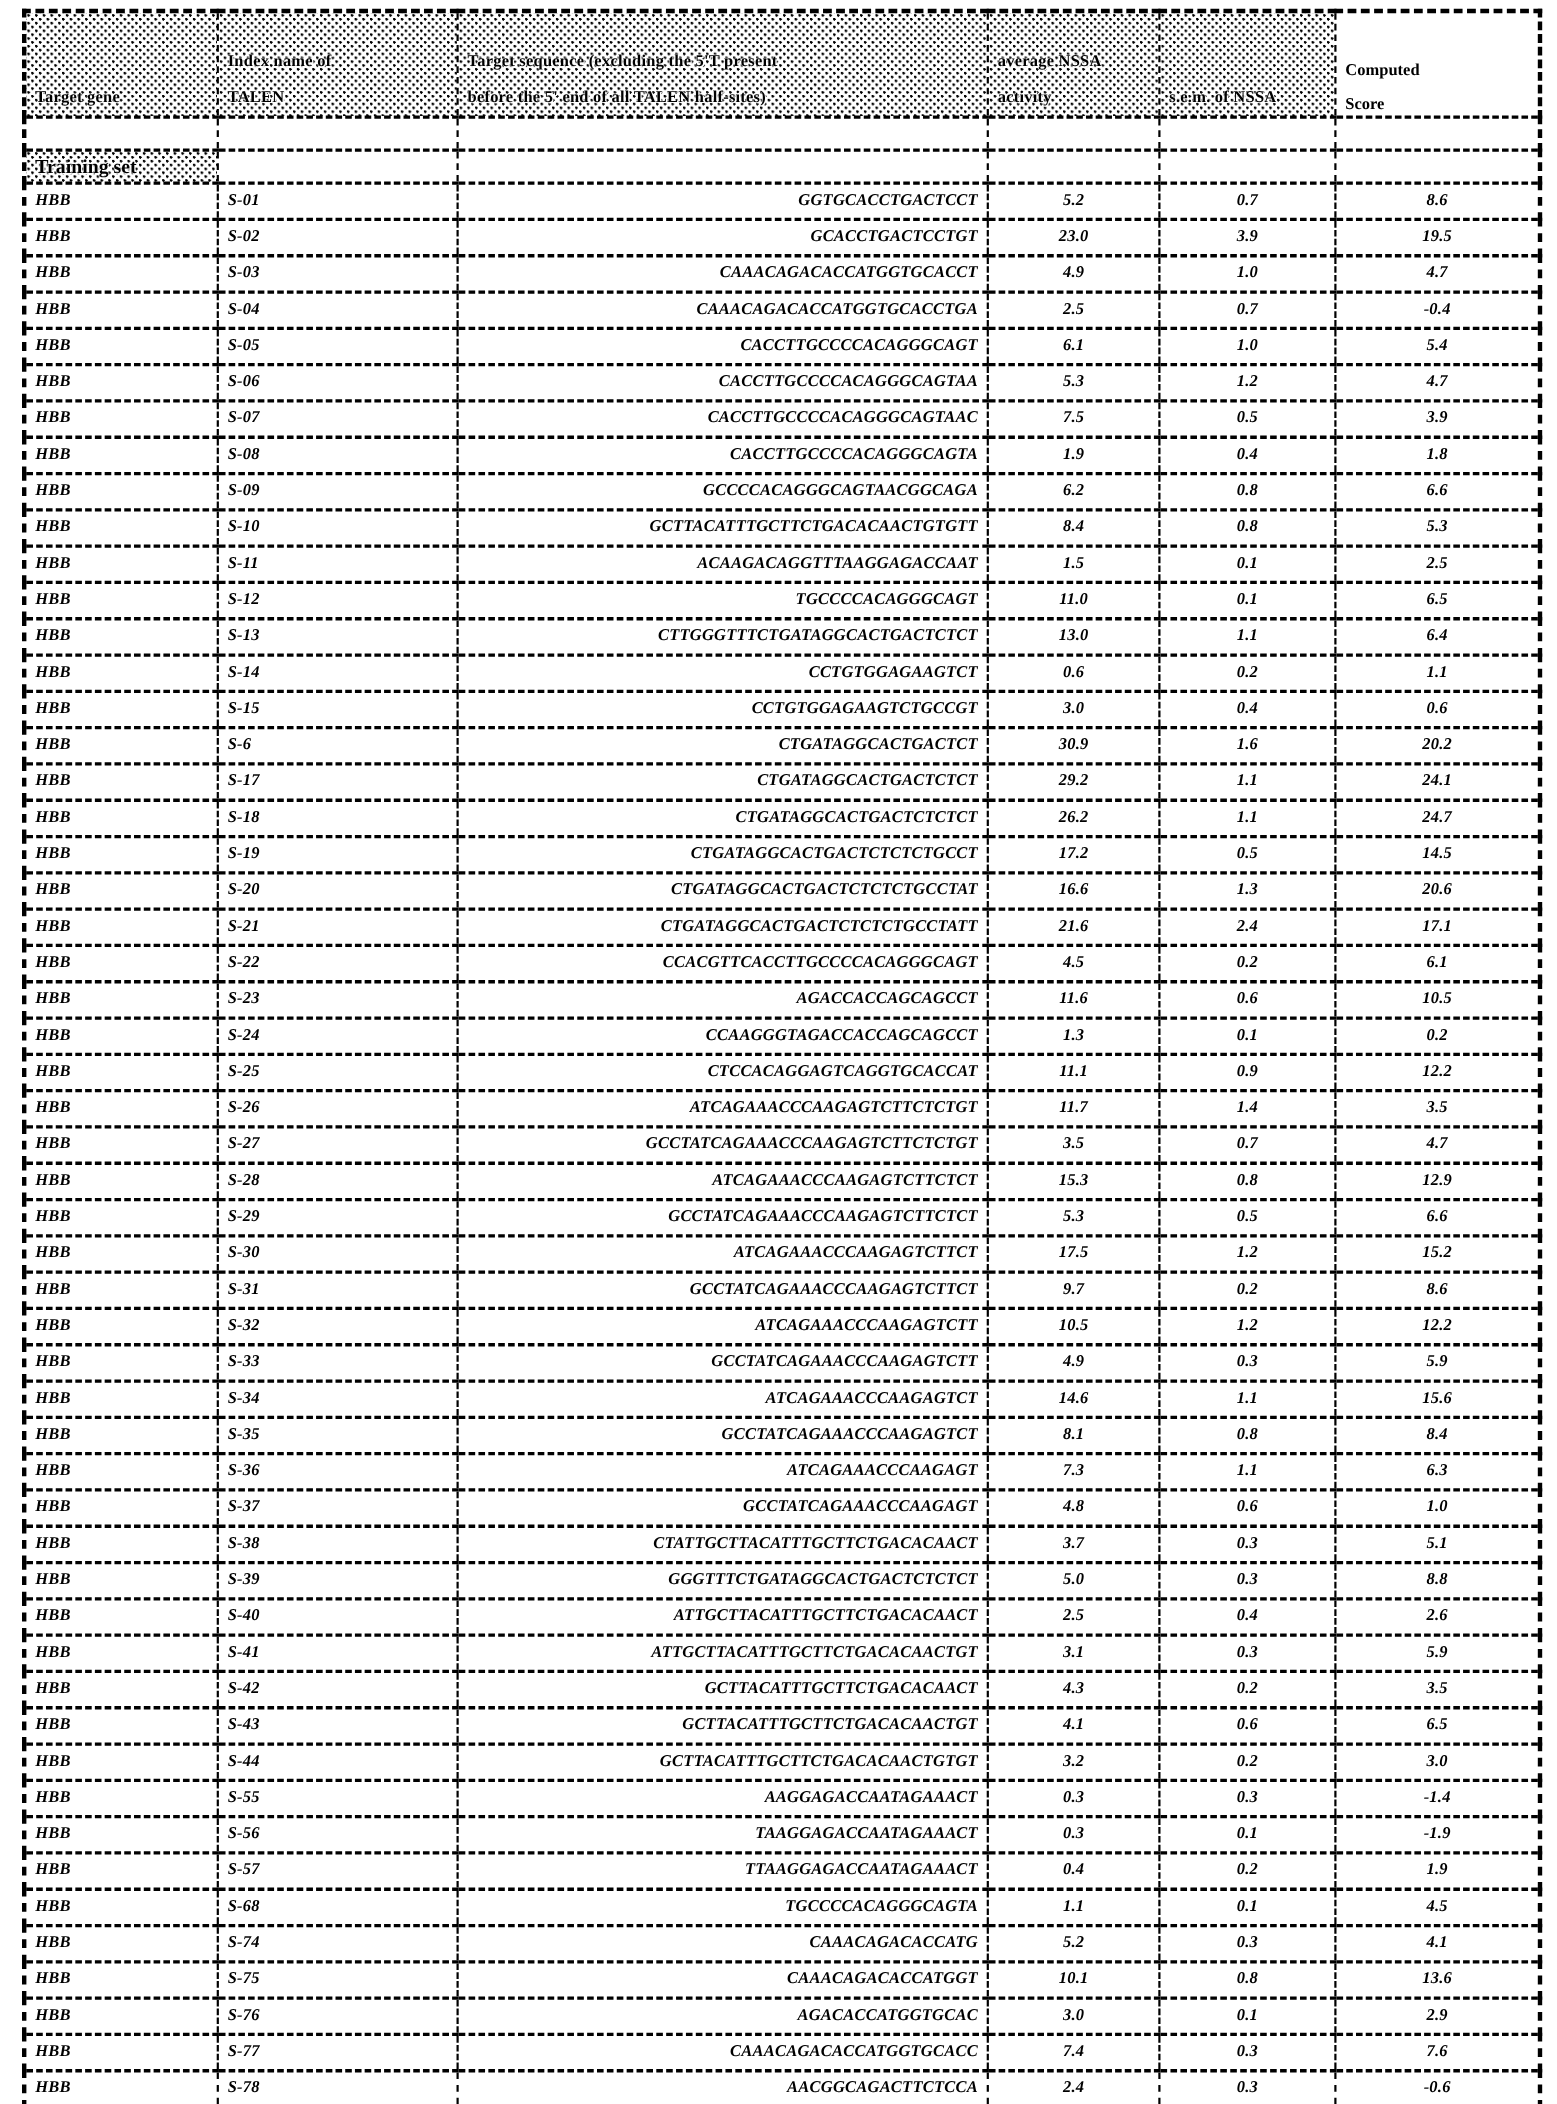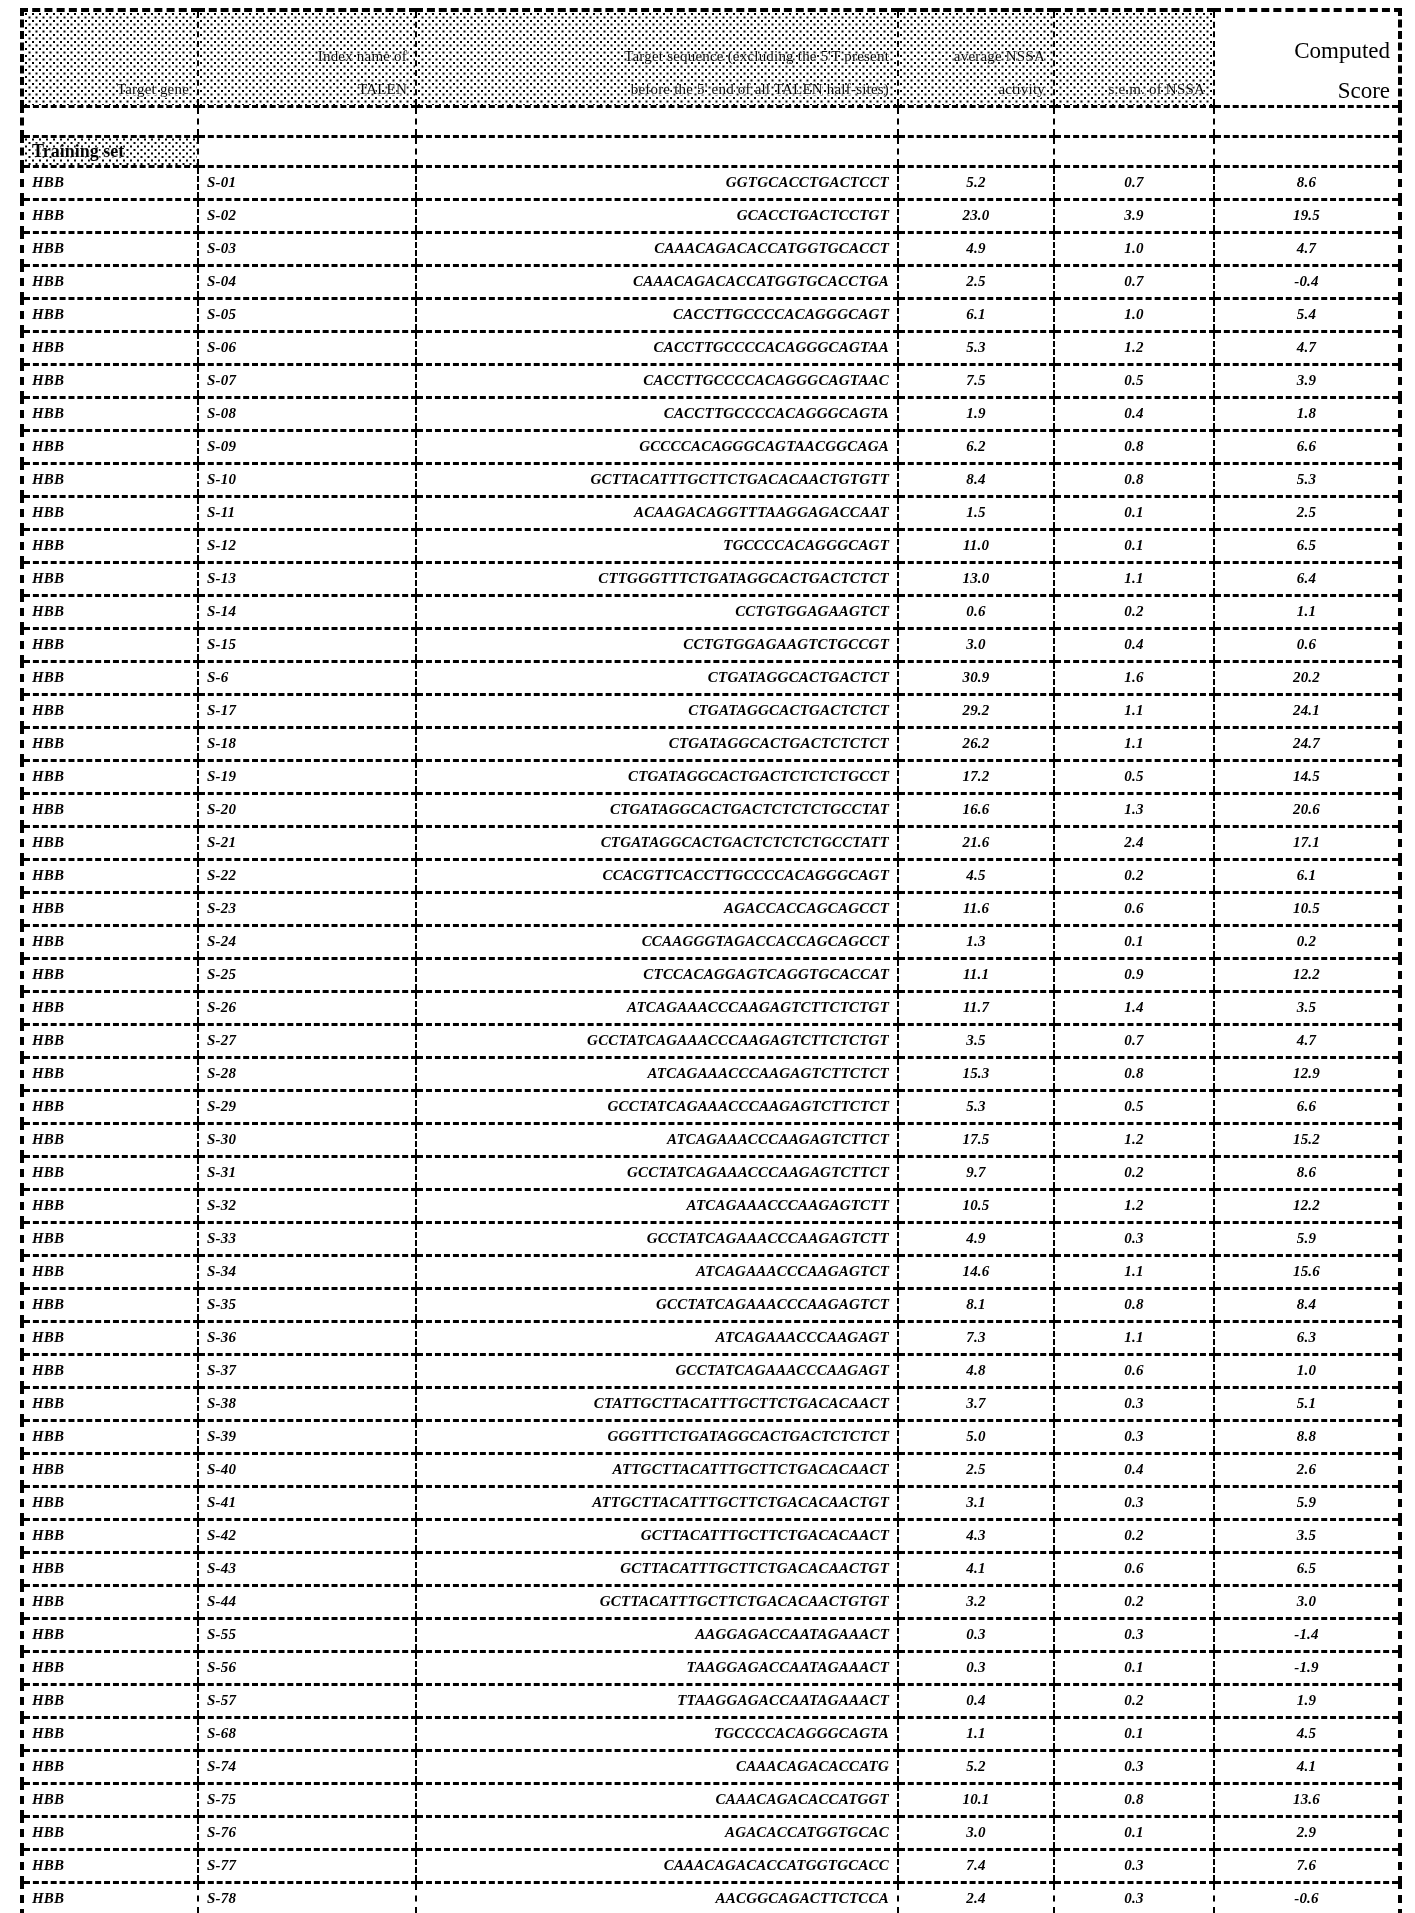--- a/index.html
+++ b/index.html
@@ -48,39 +48,39 @@
     background-image:
       radial-gradient(circle at 2px 2px, #000 1.05px, rgba(0,0,0,0) 1.35px),
       radial-gradient(circle at 2px 2px, #000 1.05px, rgba(0,0,0,0) 1.35px);
     background-size: 7px 7px, 7px 7px;
     background-position: 0 0, 3.5px 3.5px;
   }
 
   tr.header-row { height: 96px; }
   tr.header-row th {
     vertical-align: bottom;
-    text-align: right;
-    font-weight: normal;
+    text-align: left;
+    font-weight: bold;
     font-size: 15px;
     line-height: 1.15;
   }
   .hdr-lines { display: flex; flex-direction: column; justify-content: flex-end; gap: 16px; padding-bottom: 6px; }
   .hdr-lines .hl {
     color: #000;
     text-shadow: 0 0 2px #fff, 0 0 2px #fff, 1px 1px 0 #fff;
     letter-spacing: 0.2px;
   }
   th.score-th {
     background: #fff;
     vertical-align: middle;
     text-align: center;
     font-weight: normal;
   }
   th.score-th .score-lines { display: flex; flex-direction: column; gap: 14px; }
-  th.score-th .hl { font-size: 23px; text-shadow: none; }
+  th.score-th .hl { font-size: 15px; text-shadow: none; }
 
   tr.spacer-row { height: 30px; }
   tr.section-row { height: 30px; }
   tr.section-row td {
     font-weight: bold;
     font-size: 18px;
     vertical-align: middle;
   }
   tr.section-row td.hatch {
     text-shadow: 0 0 2px #fff, 0 0 2px #fff, 1px 1px 0 #fff;

